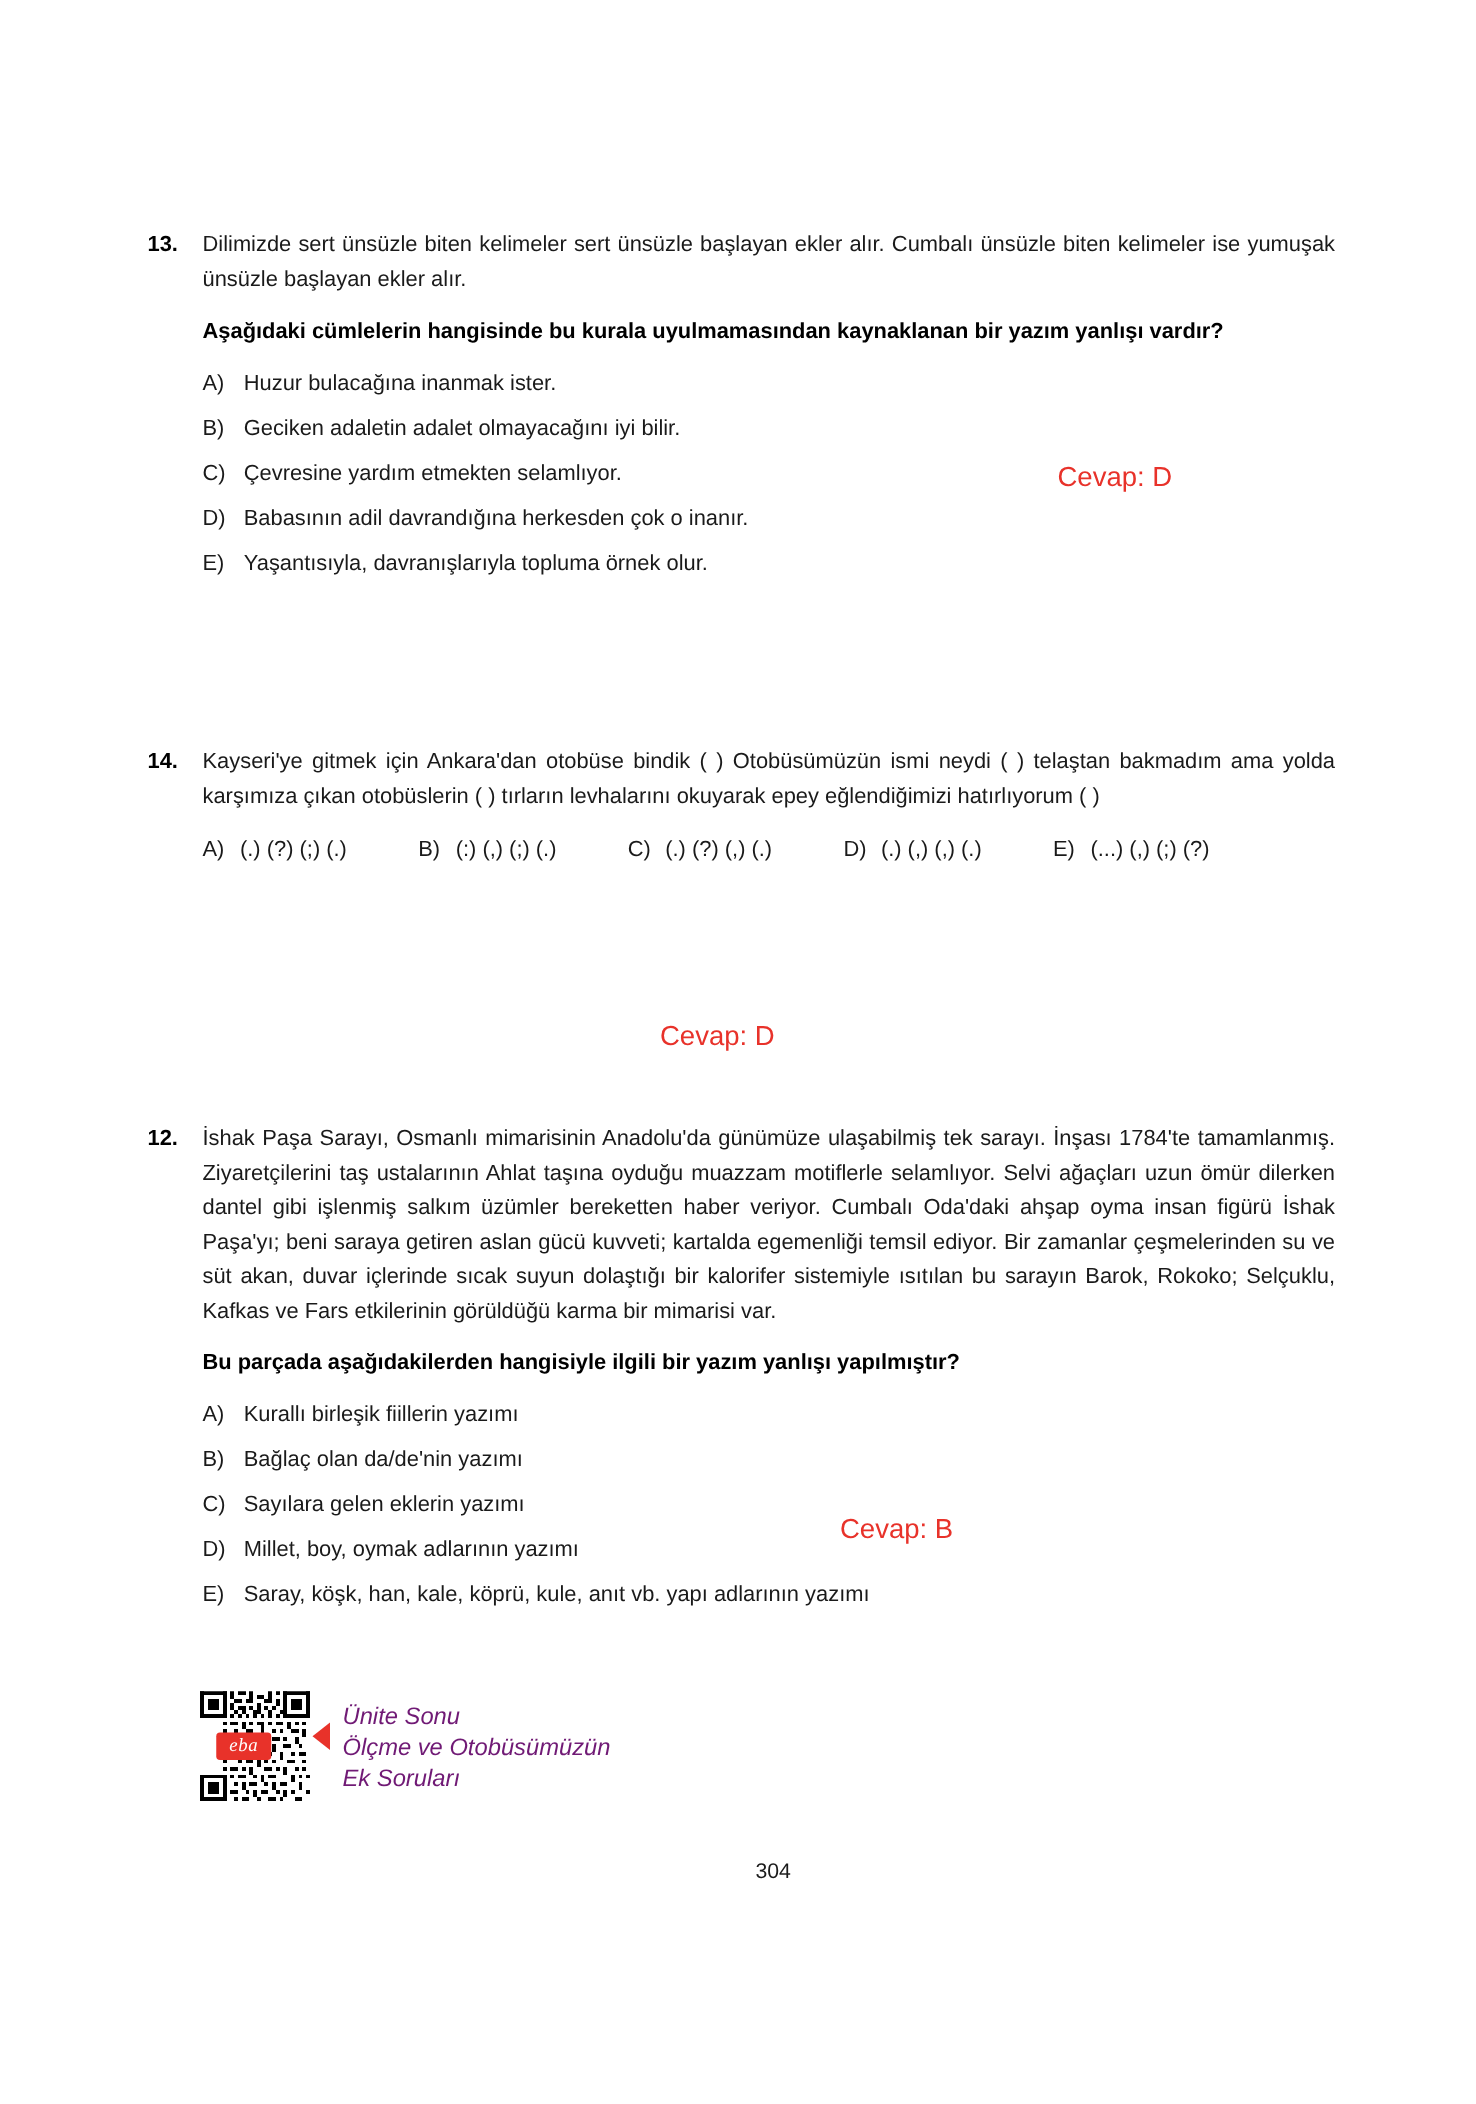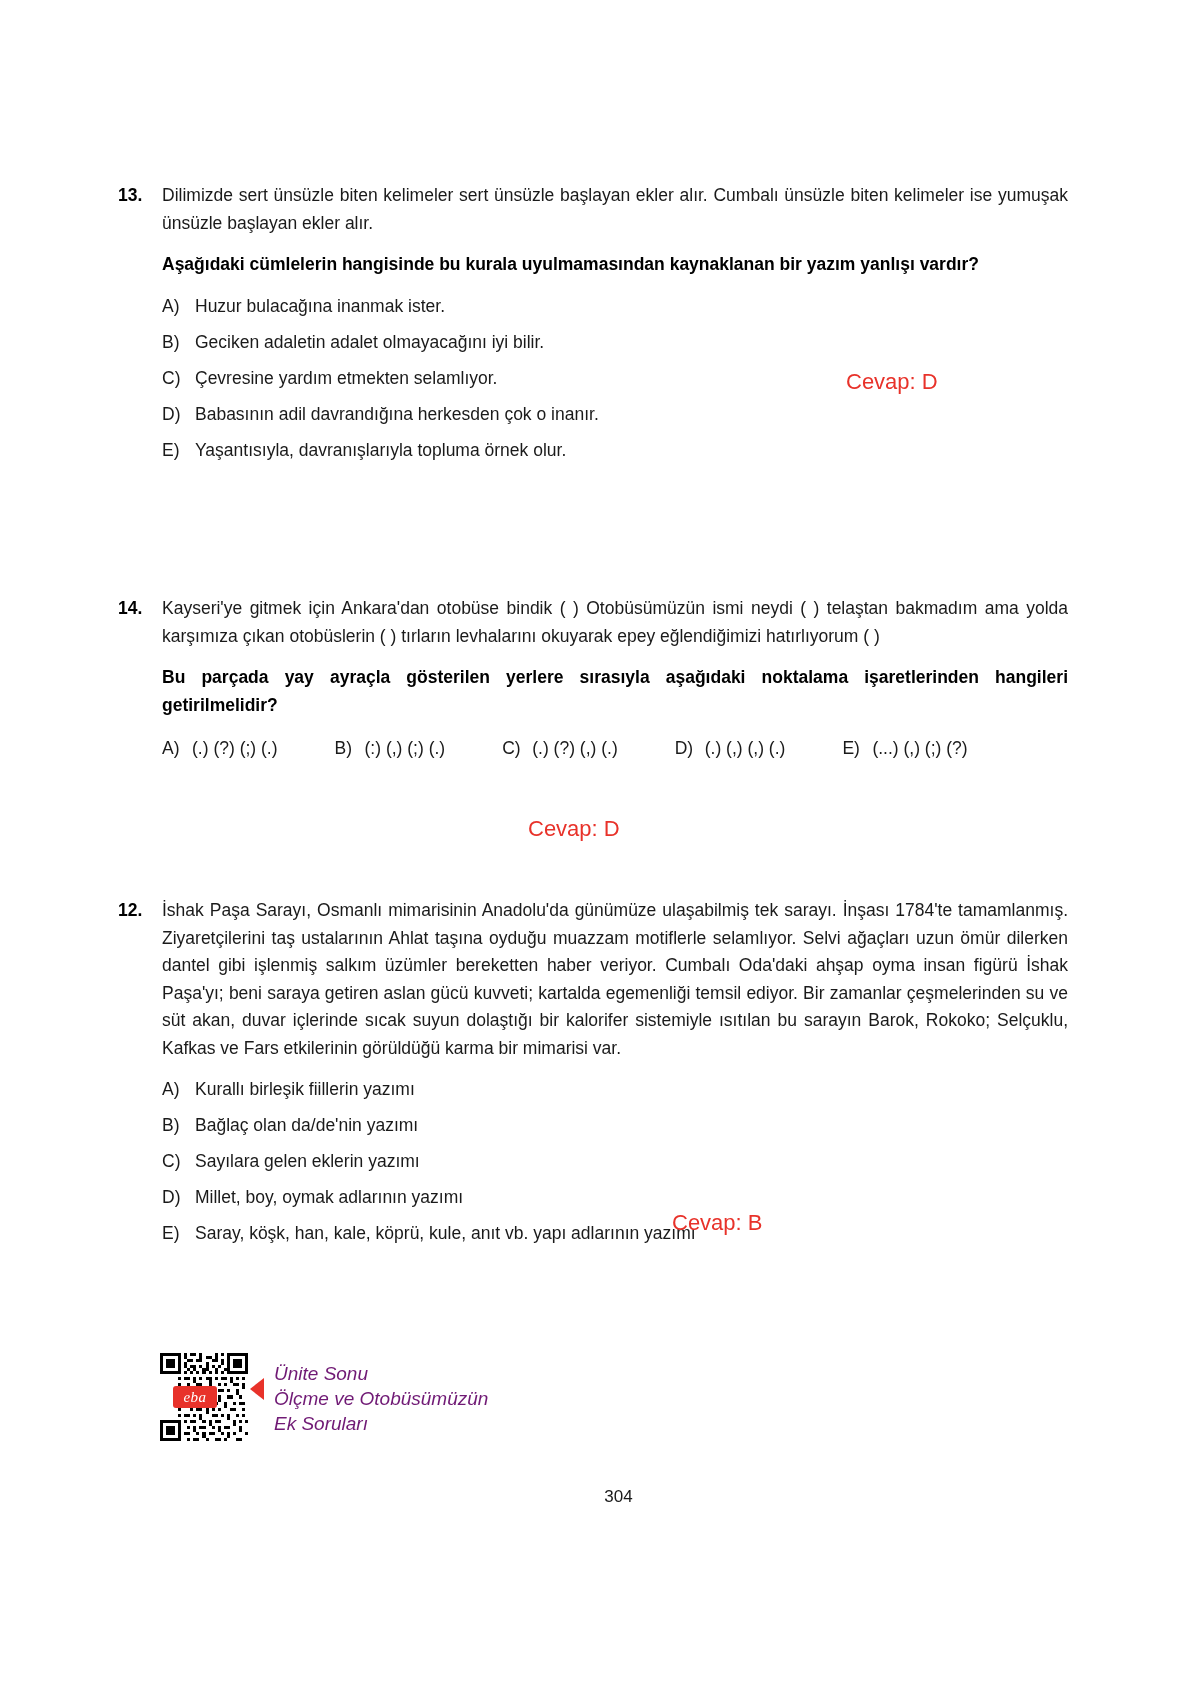--- a/index.html
+++ b/index.html
@@ -205,21 +205,20 @@
       </div>
     </div>
   </div>
   <div class="answer-note" style="left:846px; top:371px;">Cevap: D</div>
 
   <div class="question" style="top:595px;">
     <div class="q-head">
       <div class="q-num">14.</div>
       <div class="q-body">
         <div class="q-text justify-all">Kayseri'ye gitmek için Ankara'dan otobüse bindik ( ) Otobüsümüzün ismi neydi ( ) telaştan bakmadım ama yolda karşımıza çıkan otobüslerin ( ) tırların levhalarını okuyarak epey eğlendiğimizi hatırlıyorum ( )</div>
-        <div class="q-prompt">Bu parçada yay ayraçla gösterilen yerlere sırasıyla aşağıdaki noktalama işaretlerinden hangileri getirilmelidir?</div>
         <div class="options-inline">
           <div class="opt-inline" style="margin-right:57px;">
             <span class="opt-letter">A)</span>
             <span class="opt-text">(.) (?) (;) (.)</span>
           </div>
           <div class="opt-inline" style="margin-right:57px;">
             <span class="opt-letter">B)</span>
             <span class="opt-text">(:) (,) (;) (.)</span>
           </div>
           <div class="opt-inline" style="margin-right:57px;">
@@ -238,20 +237,21 @@
       </div>
     </div>
   </div>
   <div class="answer-note" style="left:528px; top:818px;">Cevap: D</div>
 
   <div class="question" style="top:897px;">
     <div class="q-head">
       <div class="q-num">12.</div>
       <div class="q-body">
         <div class="q-text justify-all">İshak Paşa Sarayı, Osmanlı mimarisinin Anadolu'da günümüze ulaşabilmiş tek sarayı. İnşası 1784'te tamamlanmış. Ziyaretçilerini taş ustalarının Ahlat taşına oyduğu muazzam motiflerle selamlıyor. Selvi ağaçları uzun ömür dilerken dantel gibi işlenmiş salkım üzümler bereketten haber veriyor. Cumbalı Oda'daki ahşap oyma insan figürü İshak Paşa'yı; beni saraya getiren aslan gücü kuvveti; kartalda egemenliği temsil ediyor. Bir zamanlar çeşmelerinden su ve süt akan, duvar içlerinde sıcak suyun dolaştığı bir kalorifer sistemiyle ısıtılan bu sarayın Barok, Rokoko; Selçuklu, Kafkas ve Fars etkilerinin görüldüğü karma bir mimarisi var.</div>
+        <div class="q-prompt">Bu parçada aşağıdakilerden hangisiyle ilgili bir yazım yanlışı yapılmıştır?</div>
         <div class="options">
           <div class="option">
             <span class="opt-letter">A)</span>
             <span class="opt-text">Kurallı birleşik fiillerin yazımı</span>
           </div>
           <div class="option">
             <span class="opt-letter">B)</span>
             <span class="opt-text">Bağlaç olan da/de'nin yazımı</span>
           </div>
           <div class="option">

